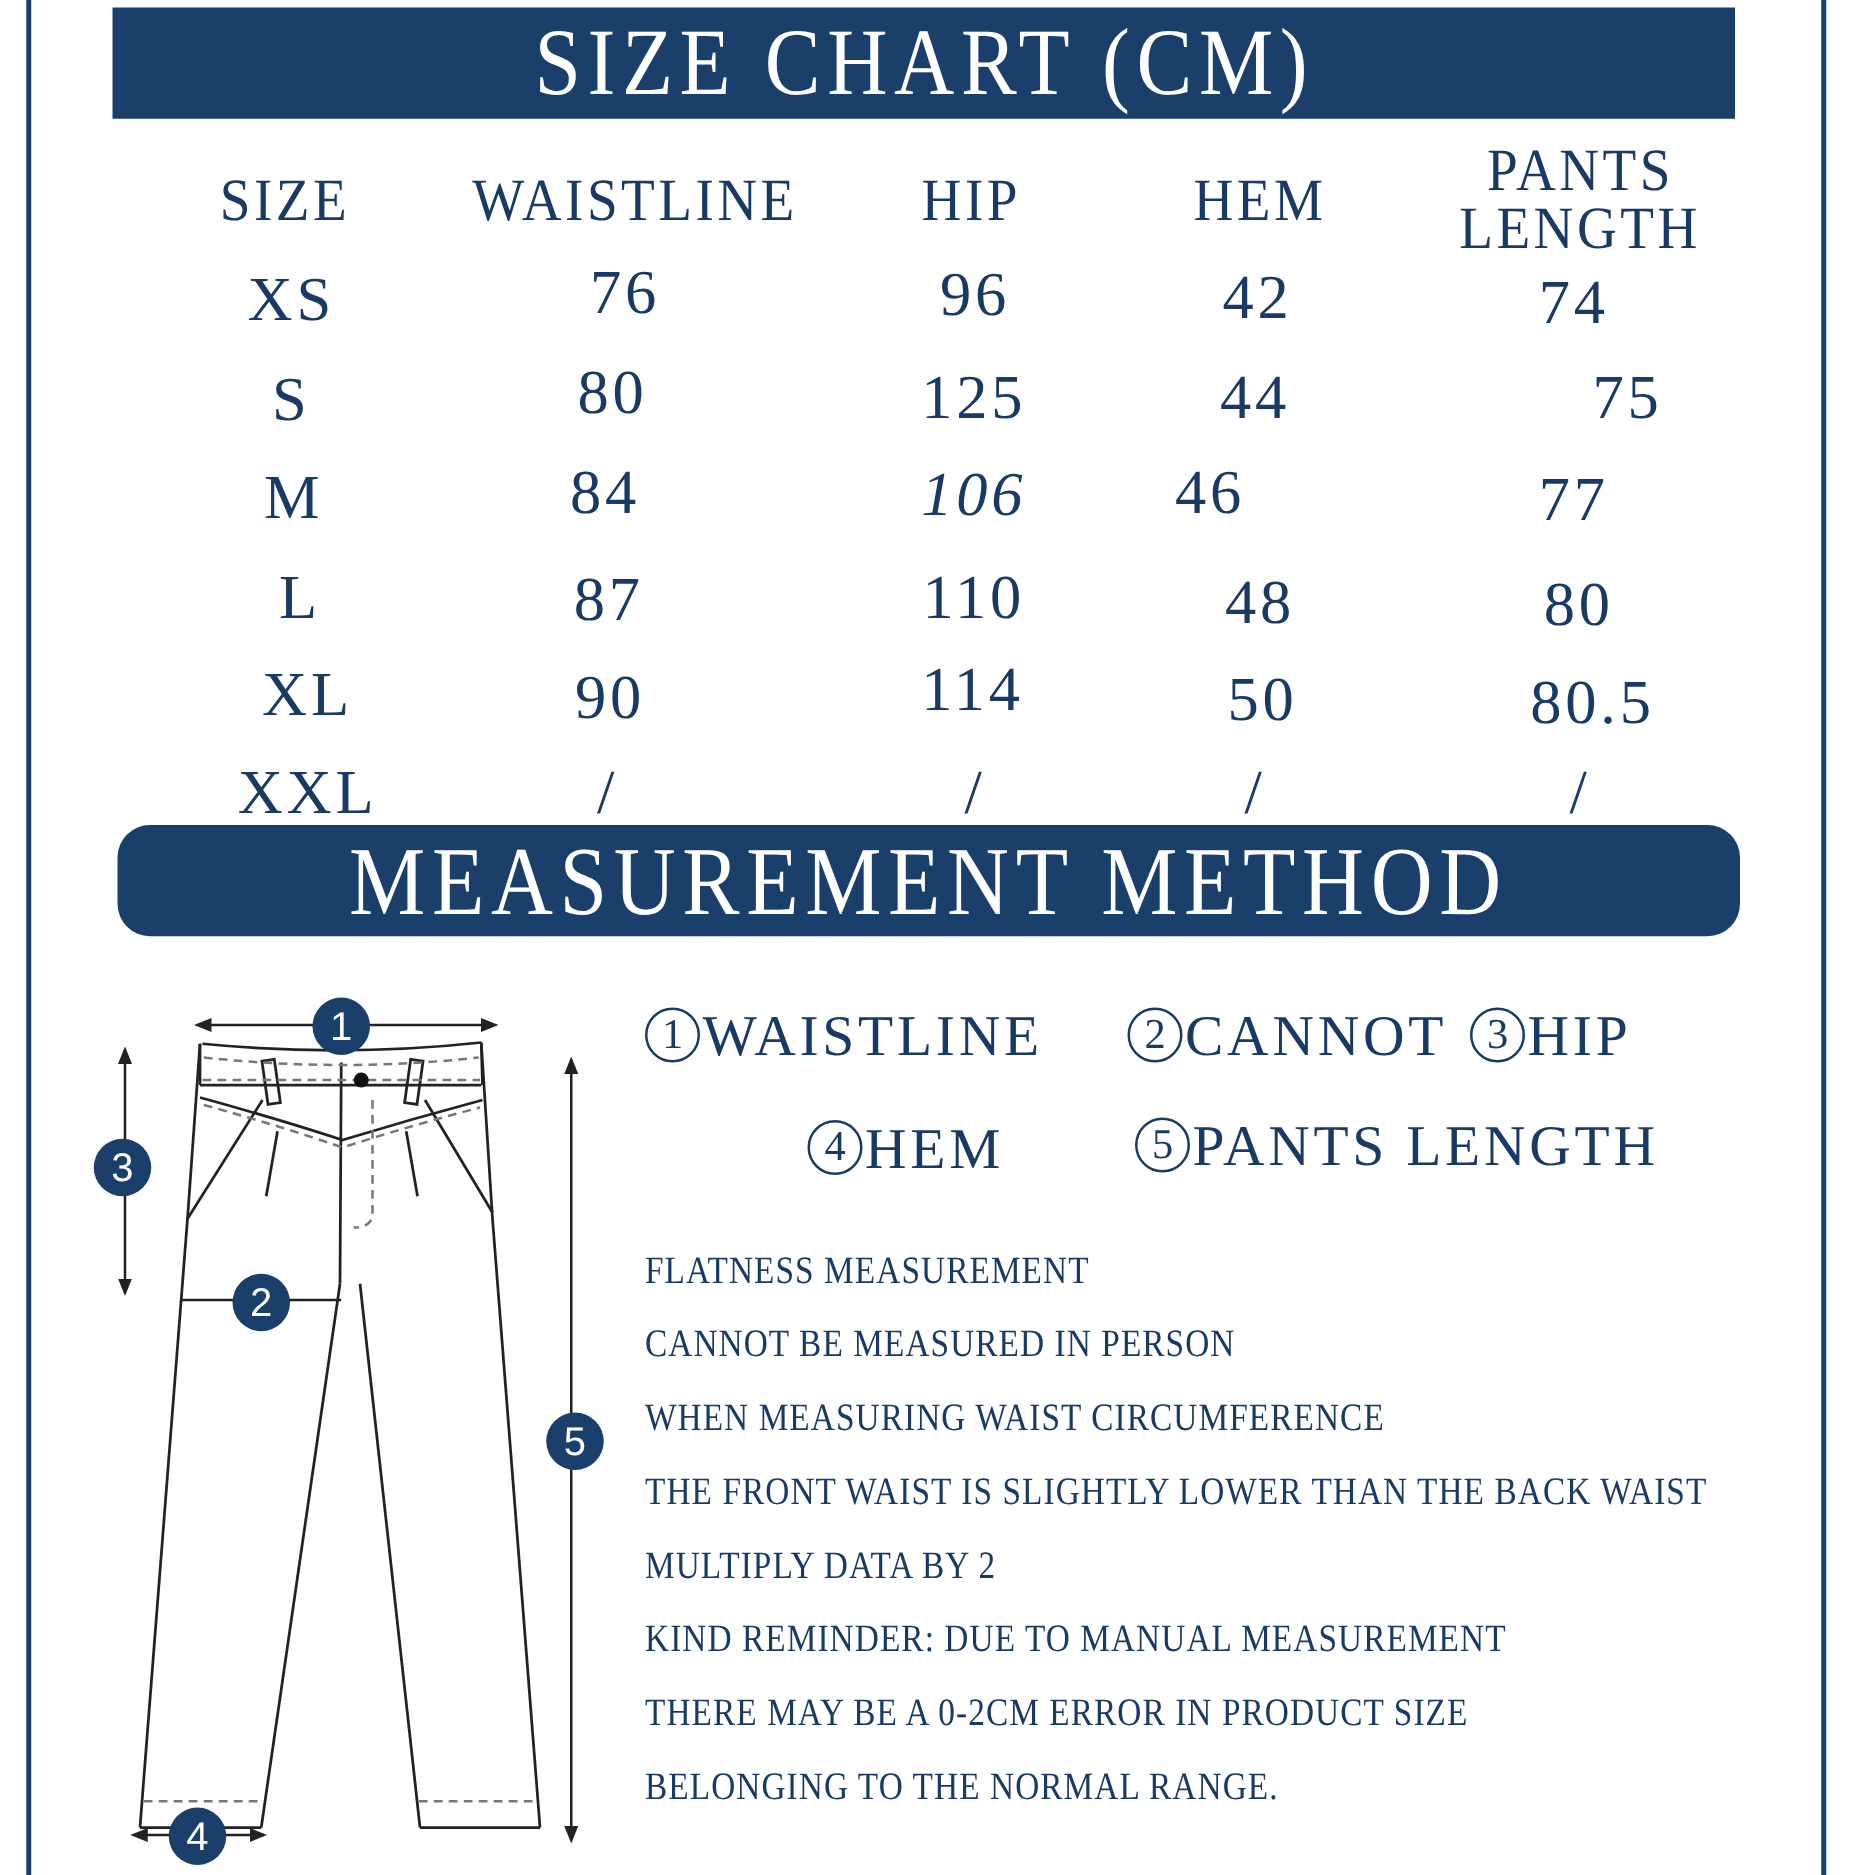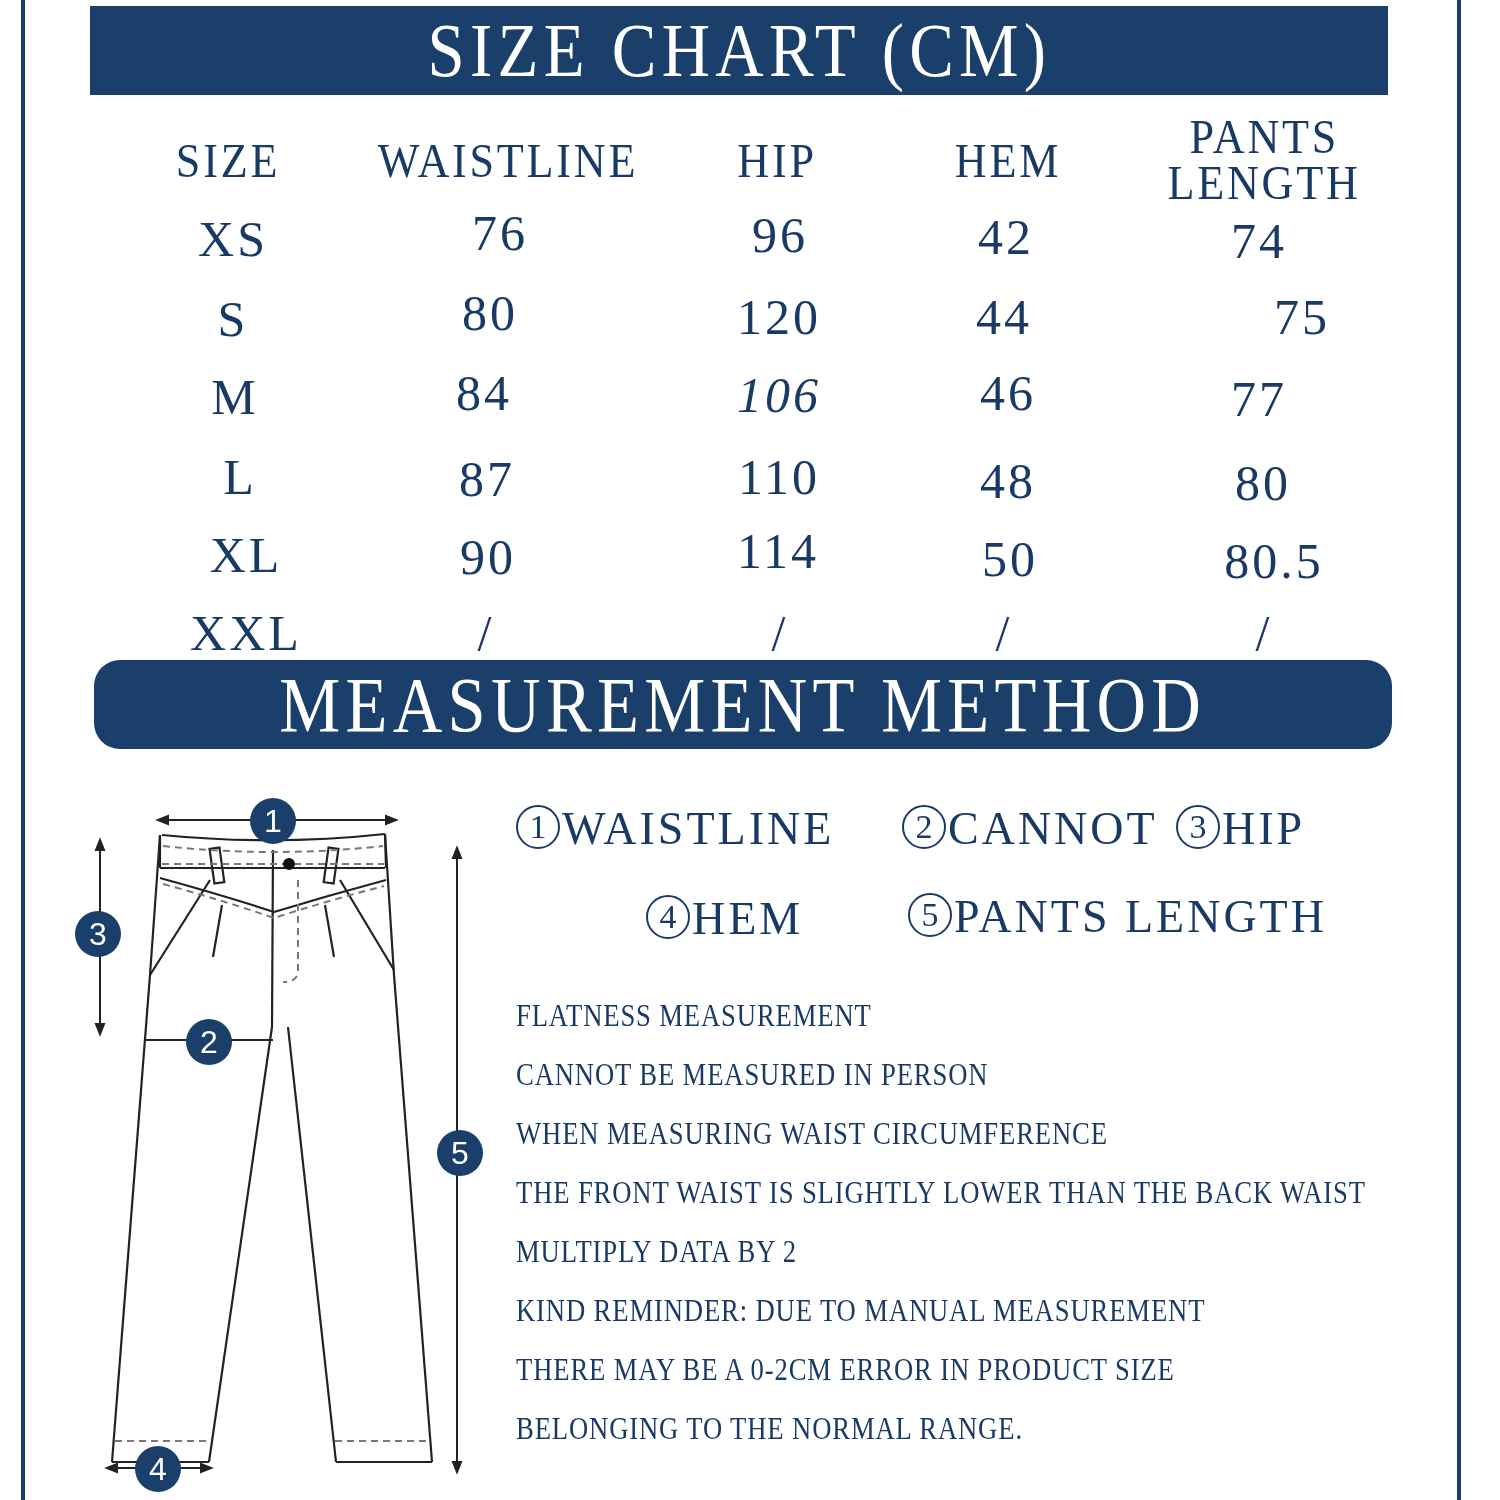--- a/index.html
+++ b/index.html
@@ -49,30 +49,30 @@
     <div class="cell val" style="left:233px; top:210px;">XS</div>
     <div class="cell val" style="left:486px; top:204px;margin-left:14px;">76</div>
     <div class="cell val" style="left:780px; top:206px;">96</div>
     <div class="cell val" style="left:1006px; top:208px;">42</div>
     <div class="cell val" style="left:1259px; top:212px;">74</div>
   </div>
 
   <div>
     <div class="cell val" style="left:233px; top:290px;">S</div>
     <div class="cell val" style="left:490px; top:284px;">80</div>
-    <div class="cell val" style="left:779px; top:288px;">120</div>
+    <div class="cell val" style="left:779px; top:288px;">125</div>
     <div class="cell val" style="left:1004px; top:288px;">44</div>
     <div class="cell val" style="left:1302px; top:288px;">75</div>
   </div>
 
   <div>
     <div class="cell val" style="left:235px; top:368px;">M</div>
     <div class="cell val" style="left:484px; top:364px;">84</div>
     <div class="cell val" style="left:779px; top:366px;font-style:italic;">106</div>
-    <div class="cell val" style="left:1008px; top:364px;">46</div>
+    <div class="cell val" style="left:968px; top:364px;">46</div>
     <div class="cell val" style="left:1259px; top:370px;">77</div>
   </div>
 
   <div>
     <div class="cell val" style="left:240px; top:448px;">L</div>
     <div class="cell val" style="left:487px; top:450px;">87</div>
     <div class="cell val" style="left:779px; top:448px;">110</div>
     <div class="cell val" style="left:1008px; top:452px;">48</div>
     <div class="cell val" style="left:1263px; top:454px;">80</div>
   </div>

